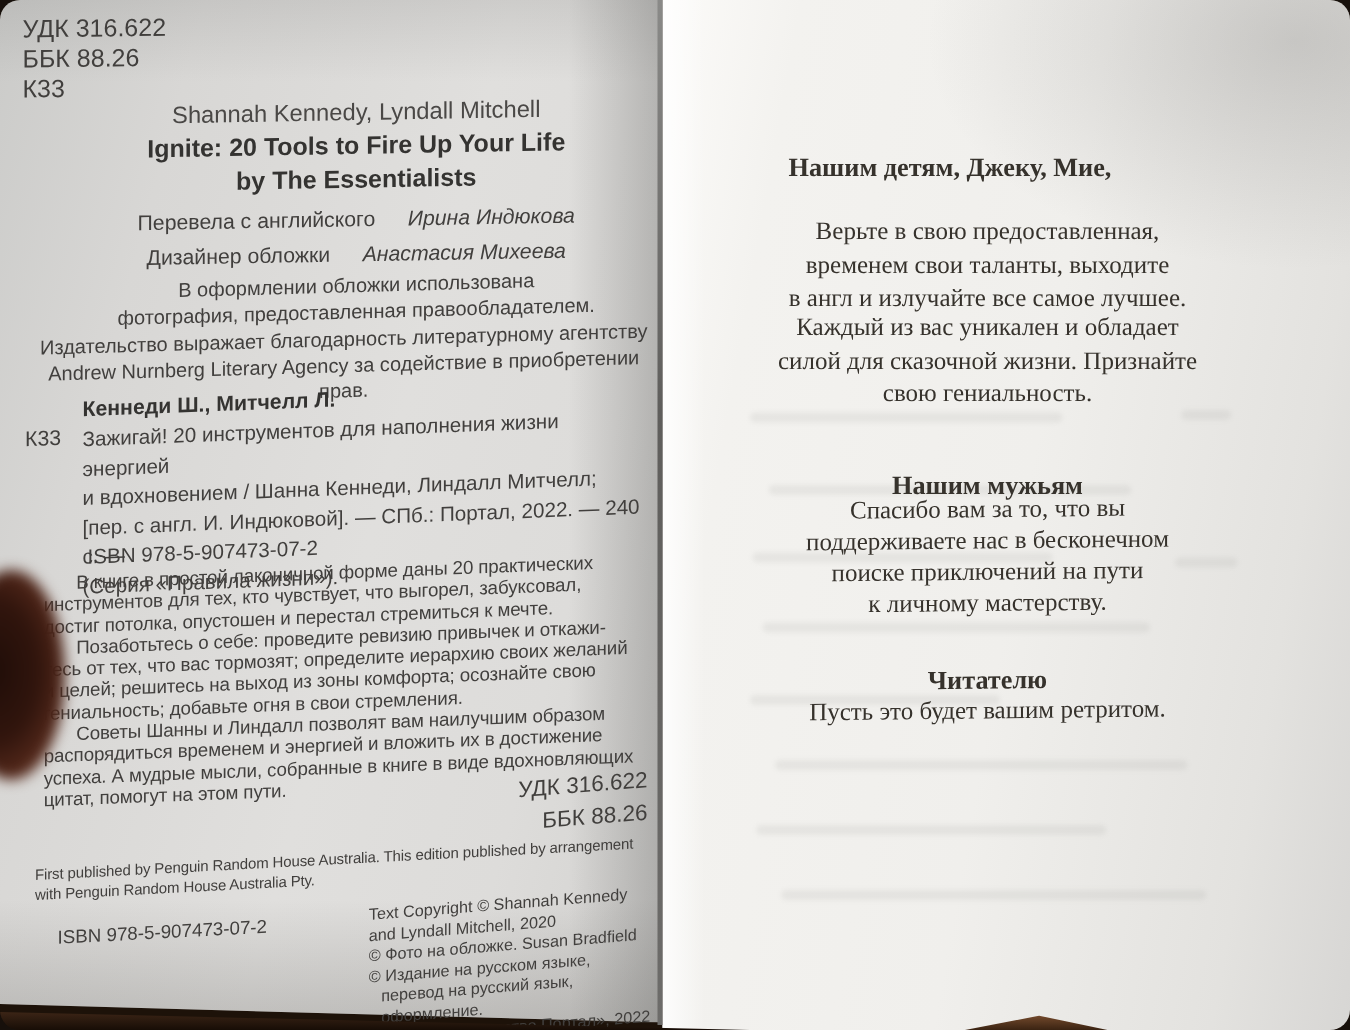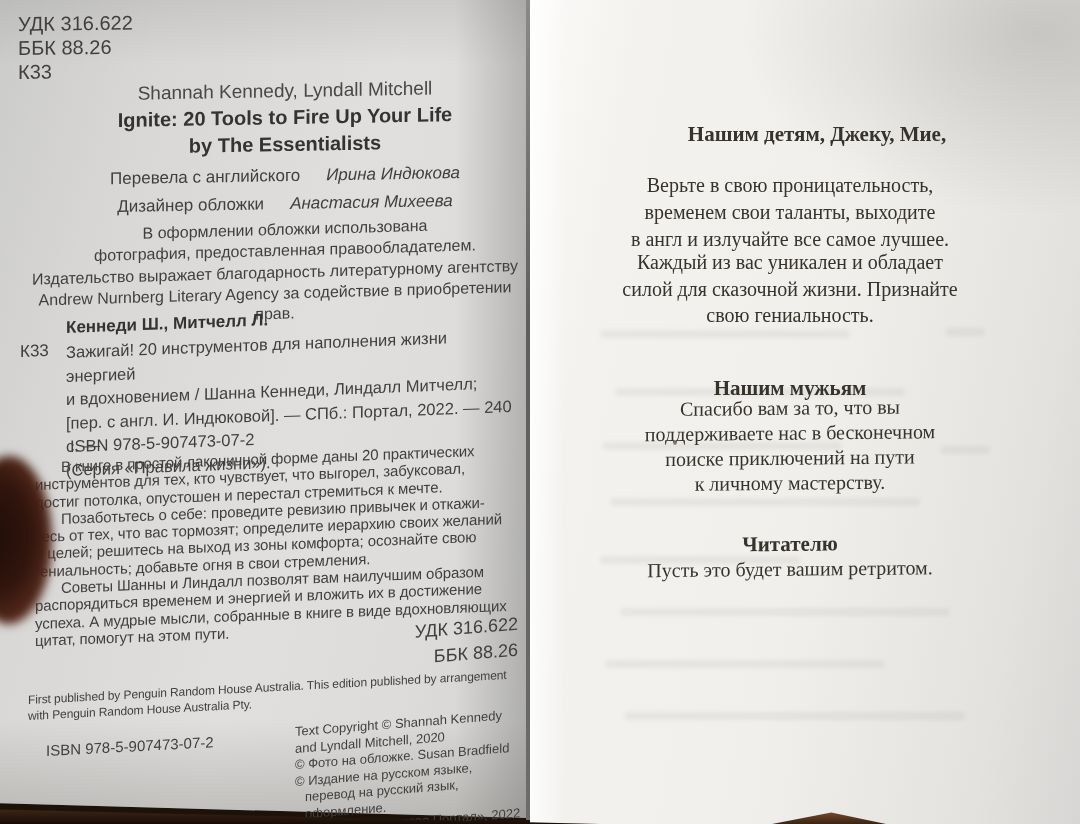--- a/index.html
+++ b/index.html
@@ -1,17 +1,17 @@
 <!DOCTYPE html>
 <html><head>
 <meta charset="utf-8">
 <style>
   html,body{margin:0;padding:0;background:#17100b;}
   .photo{position:relative;width:1080px;height:824px;overflow:hidden;background:#1d1209;
-         font-family:"Liberation Sans",sans-serif;}
+         font-family:"Liberation Sans",sans-serif;border-radius:16px;}
 
   
   .page-left{position:absolute;left:0;top:0;width:529px;height:818px;
     background:linear-gradient(105deg,#cbcbc9 0%,#d8d7d5 22%,#e0dfdd 55%,#dddcda 78%,#d2d1cf 100%);
     clip-path:polygon(0 0,100% 0,100% 100%,0 98.2%);}
   .page-left::after{content:"";position:absolute;inset:0;
     background:linear-gradient(180deg,rgba(120,120,118,.18) 0%,rgba(0,0,0,0) 8%,rgba(0,0,0,0) 88%,rgba(90,88,84,.25) 100%);}
   .gutter-shade{position:absolute;left:455px;top:0;width:74px;height:818px;
     background:linear-gradient(90deg,rgba(0,0,0,0),rgba(110,110,108,.38));}
   .gutter-line{position:absolute;left:526px;top:0;width:4px;height:820px;
@@ -54,21 +54,21 @@
   .annotation .indent{text-indent:26px;}
   .udk-footer{left:400px;top:620px;width:118px;text-align:right;font-size:18px;line-height:26px;}
   .penguin{left:28px;top:692px;width:524px;font-size:12px;line-height:16px;letter-spacing:-.1px;}
   .isbn-bot{left:46px;top:742px;font-size:15px;}
   .copyright{left:295px;top:724px;width:240px;font-size:13px;line-height:16.5px;}
   .copyright .indent2{padding-left:10px;}
 
   
   .rp{position:absolute;color:#36322c;font-family:"Liberation Serif",serif;text-align:center;transform-origin:left top;}
   .ded-h{font-weight:bold;font-size:21px;}
-  .ded1h{left:612px;top:120px;width:410px;line-height:29px;}
+  .ded1h{left:555px;top:120px;width:410px;line-height:29px;}
   .ded1a{left:570px;top:172px;width:440px;font-size:20px;line-height:27px;}
   .ded1b{left:570px;top:249px;width:440px;font-size:20px;line-height:26.5px;}
   .ded2h{left:585px;top:376px;width:410px;}
   .ded2a{left:570px;top:398px;width:440px;font-size:20px;line-height:25px;transform:skewY(-0.6deg);}
   .ded3h{left:585px;top:534px;width:410px;transform:skewY(-0.6deg);}
   .ded3a{left:570px;top:560px;width:440px;font-size:20px;transform:skewY(-0.6deg);}
 
   
   .ghost{position:absolute;height:8px;border-radius:4px;background:#9a9a96;opacity:.14;filter:blur(2px);}
 </style>
@@ -172,21 +172,21 @@
   <div class="ghost" style="left:610px;top:498px;width:310px;"></div>
   <div class="ghost" style="left:600px;top:556px;width:200px;"></div>
   <div class="ghost" style="left:620px;top:608px;width:330px;"></div>
   <div class="ghost" style="left:605px;top:660px;width:280px;"></div>
   <div class="ghost" style="left:625px;top:712px;width:340px;"></div>
 
   <div class="rp ded-h ded1h">
     <div>Нашим детям, Джеку, Мие,</div>
   </div>
   <div class="rp ded1a">
-    <div>Верьте в свою проницательность,</div>
+    <div>Верьте в свою предоставленная,</div>
     <div>временем свои таланты, выходите</div>
     <div>в англ и излучайте все самое лучшее.</div>
   </div>
   <div class="rp ded1b">
     <div>Каждый из вас уникален и обладает</div>
     <div>силой для сказочной жизни. Признайте</div>
     <div>свою гениальность.</div>
   </div>
 
   <div class="rp ded-h ded2h">Нашим мужьям</div>

